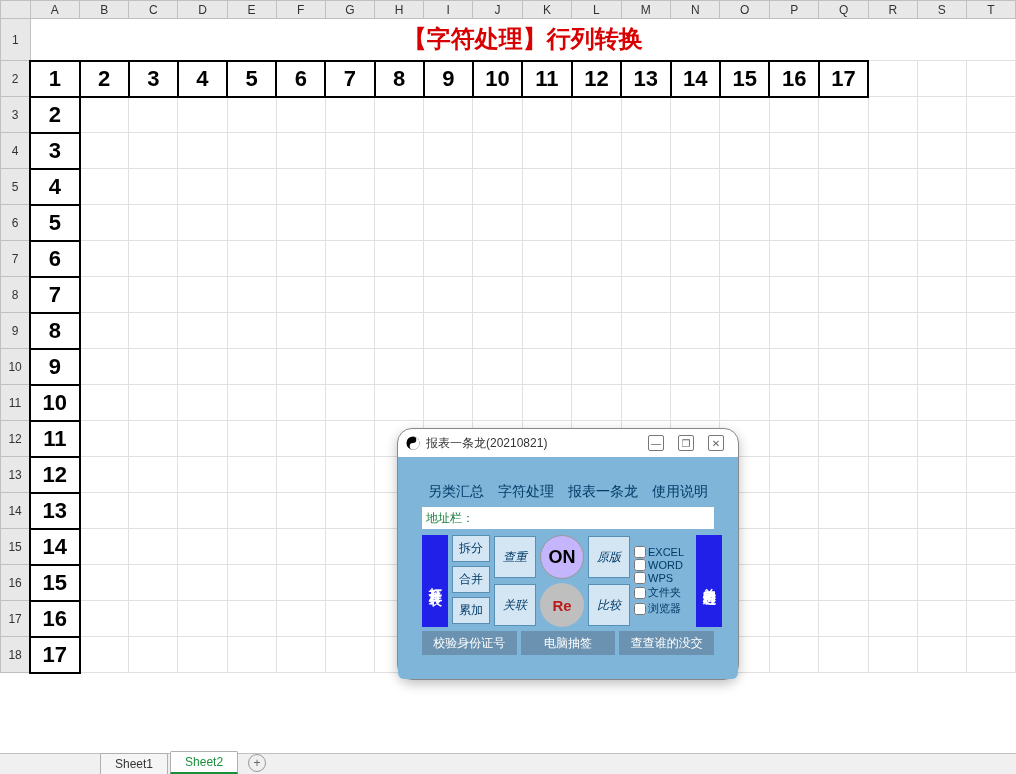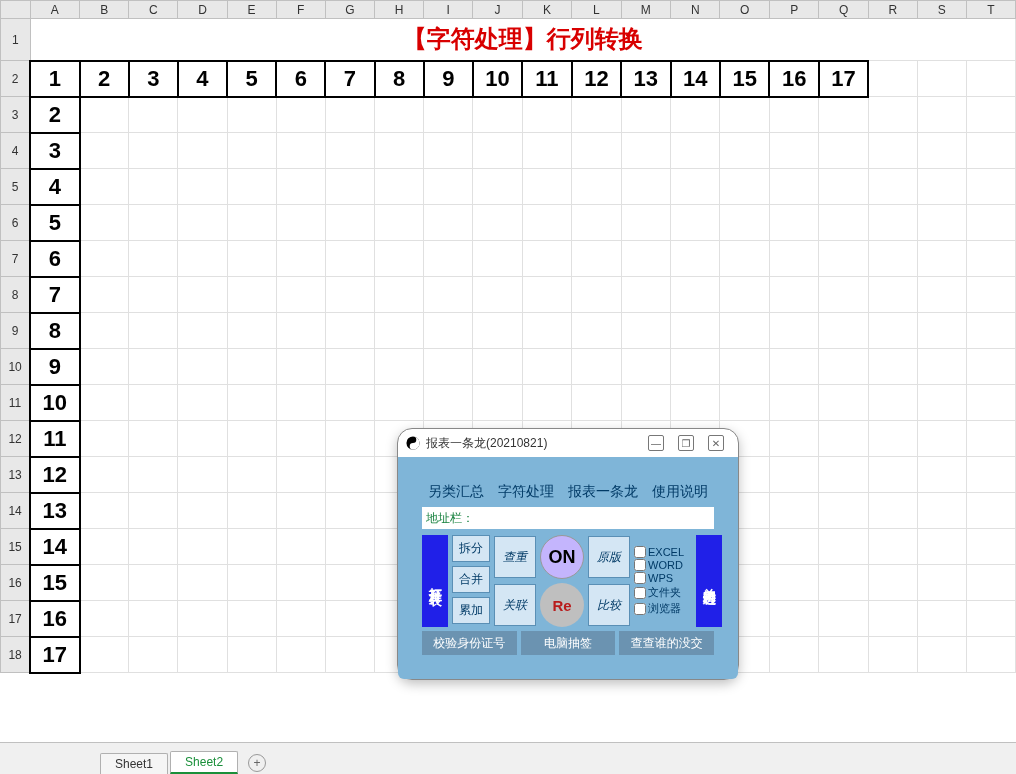--- a/index.html
+++ b/index.html
@@ -43,21 +43,21 @@
     white-space:nowrap;
   }
   .boxed {
     border:2px solid #000 !important;
     font-size:22px; font-weight:bold; text-align:center; color:#000;
   }
   .numrow td.cell.boxed { height:30px; }
 
   
   .tabbar {
-    position:absolute; left:0; right:0; bottom:0; height:32px;
+    position:absolute; left:0; right:0; bottom:0; height:21px;
     background:#f0f0f0; border-top:1px solid #c0c0c0;
     display:flex; align-items:flex-end; padding-left:100px;
   }
   .tab {
     padding:3px 14px; font-size:12px; color:#333;
     border:1px solid #b0b0b0; border-bottom:none;
     background:#f5f5f5; margin-right:2px;
     border-radius:2px 2px 0 0; cursor:pointer;
   }
   .tab.active { background:#fff; color:#1a8f3a; font-weight:normal; border-bottom:2px solid #1a8f3a;}

